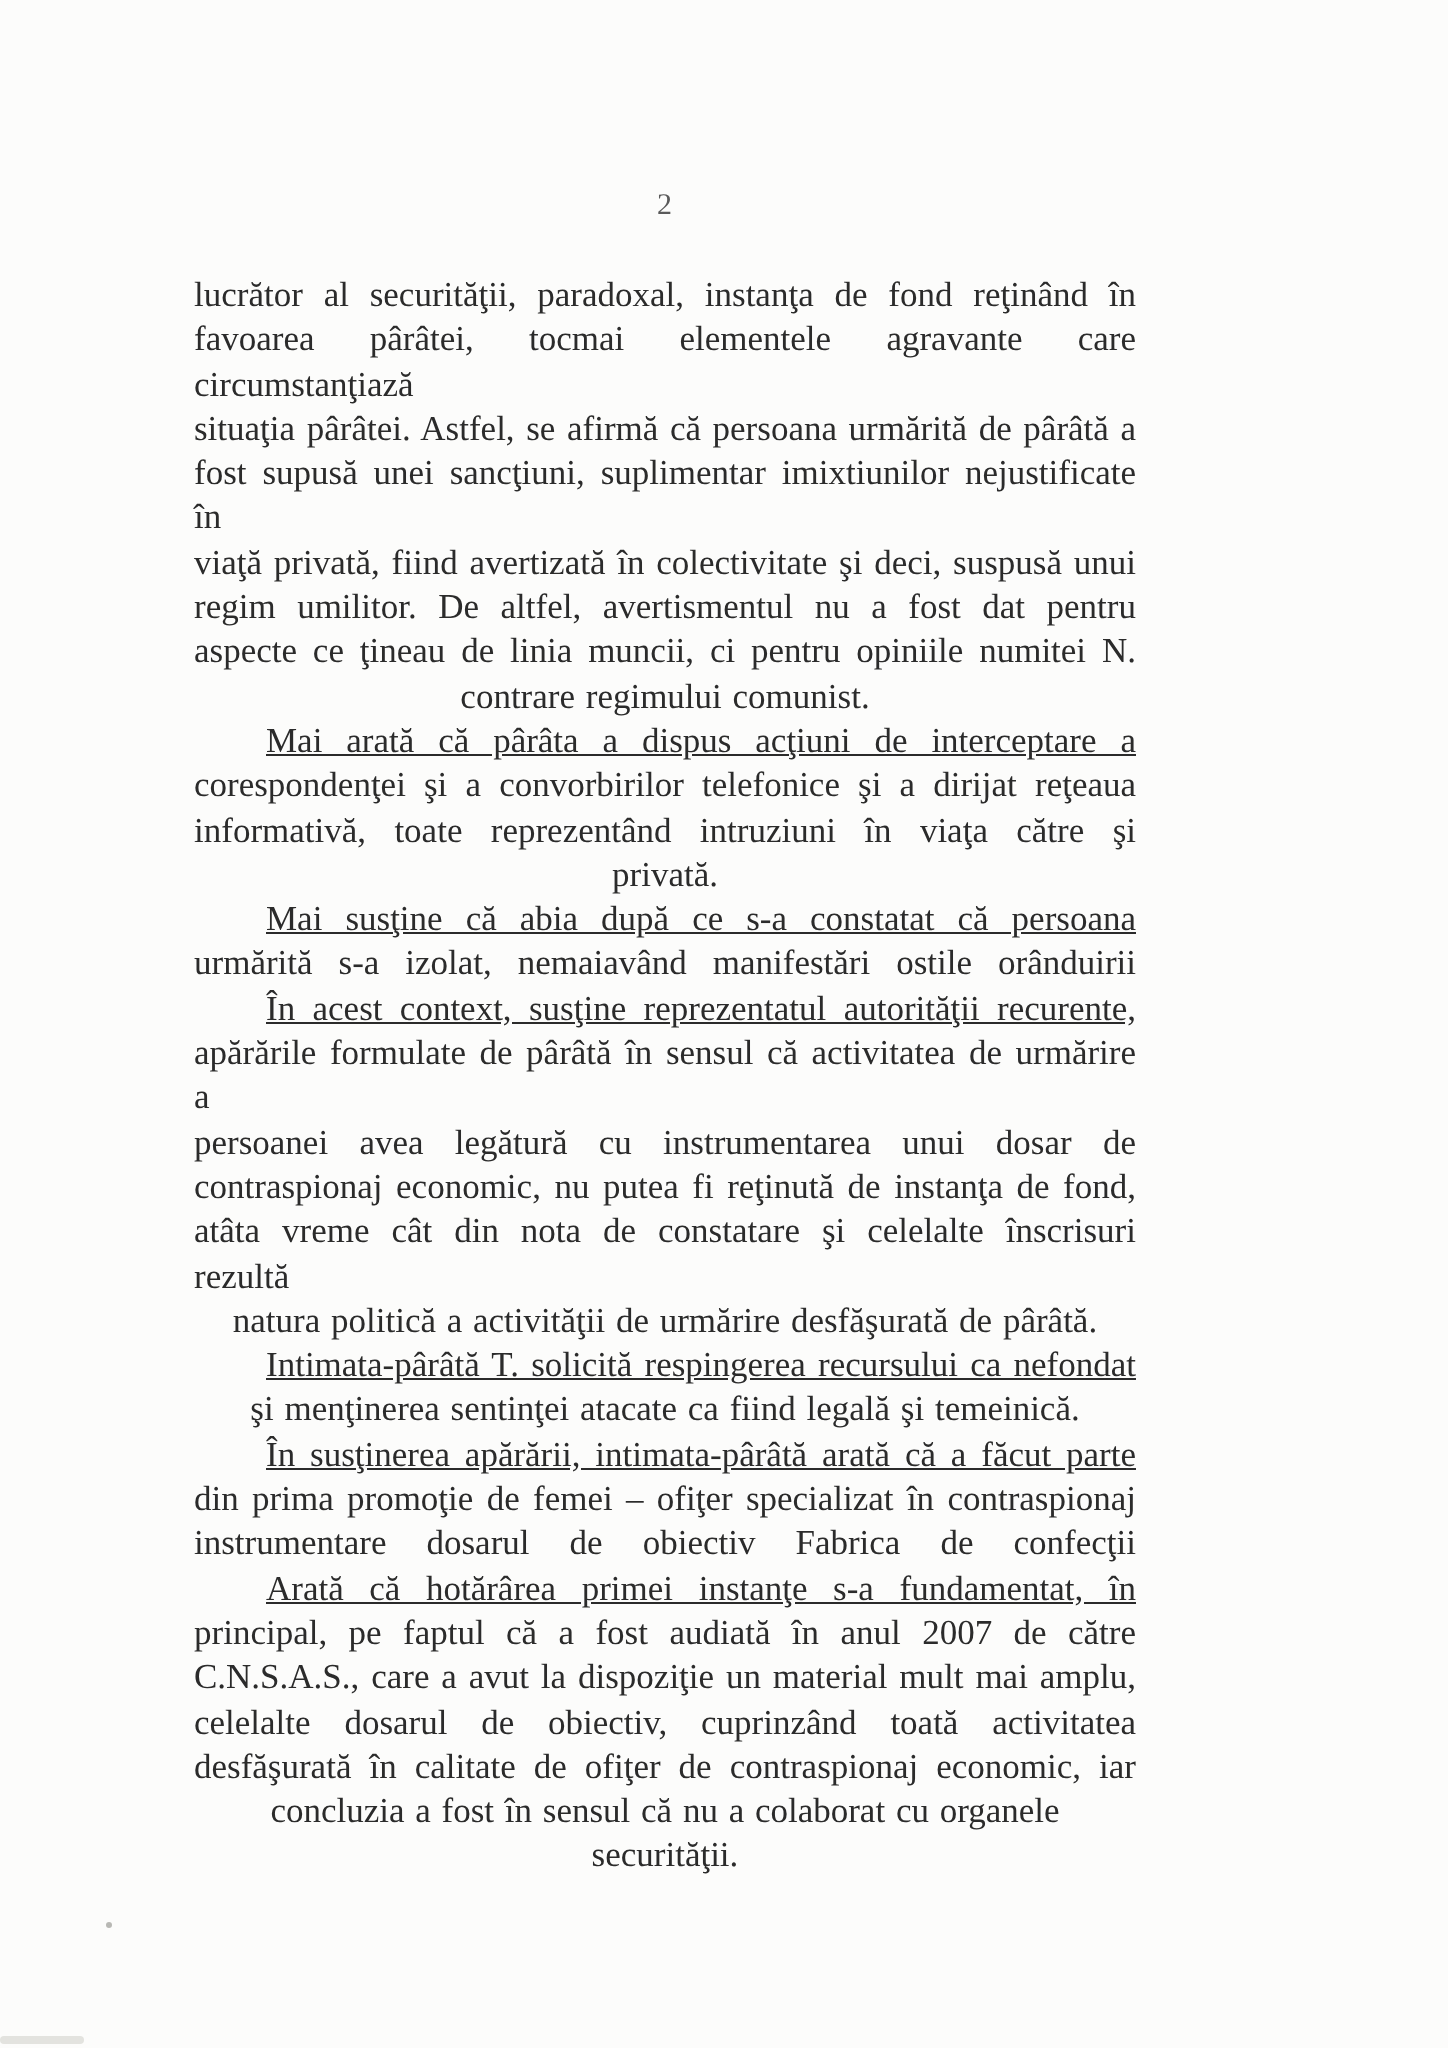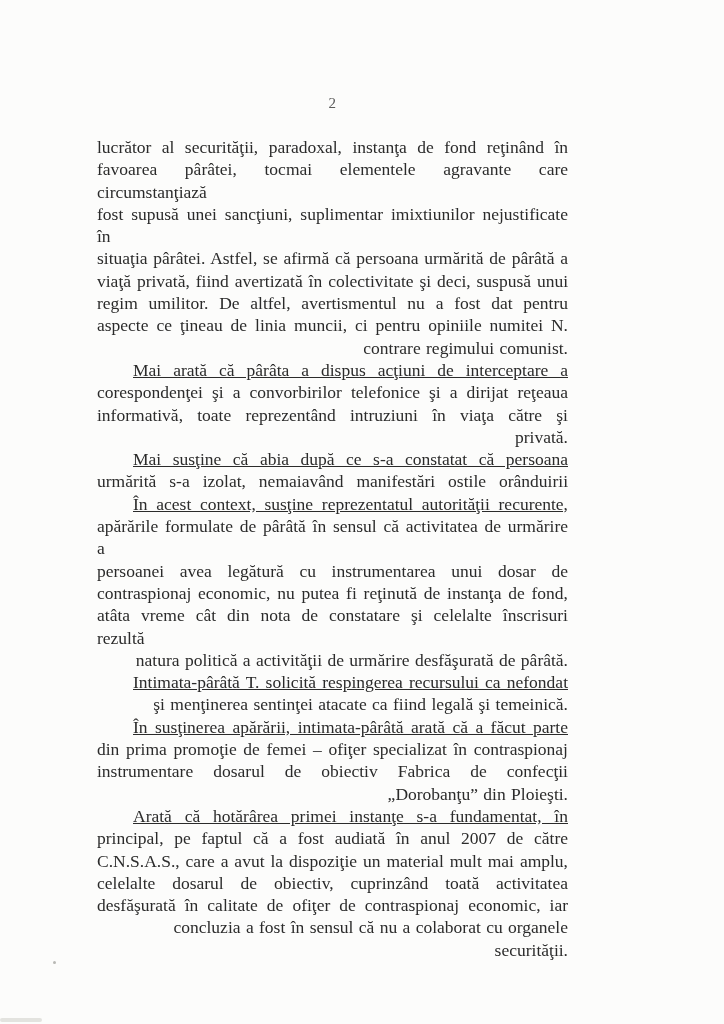--- a/index.html
+++ b/index.html
@@ -32,21 +32,21 @@
     left: 97px;
     top: 136px;
     width: 471px;
     font-size: 17.5px;
     line-height: 22.3px;
     color: #2b2b2b;
     text-rendering: optimizeLegibility;
   }
   .para { display: block; }
   .line {
-    text-align: right;
+    text-align: center;
     white-space: normal;
     word-spacing: 1px;
   }
   .line.just {
     text-align: justify;
     text-align-last: justify;
   }
   .line.indent { text-indent: 36px; text-decoration: underline; }
   .scan-speck {
     position: absolute;
@@ -70,22 +70,22 @@
 </head>
 <body>
 
 <div class="page">
   <div class="page-number">2</div>
 
   <div class="text-block">
       <div class="para">
         <div class="line just">lucrător al securităţii, paradoxal, instanţa de fond reţinând în</div>
         <div class="line just">favoarea pârâtei, tocmai elementele agravante care circumstanţiază</div>
+        <div class="line just">situaţia pârâtei. Astfel, se afirmă că persoana urmărită de pârâtă a</div>
         <div class="line just">fost supusă unei sancţiuni, suplimentar imixtiunilor nejustificate în</div>
-        <div class="line just">situaţia pârâtei. Astfel, se afirmă că persoana urmărită de pârâtă a</div>
         <div class="line just">viaţă privată, fiind avertizată în colectivitate şi deci, suspusă unui</div>
         <div class="line just">regim umilitor. De altfel, avertismentul nu a fost dat pentru</div>
         <div class="line just">aspecte ce ţineau de linia muncii, ci pentru opiniile numitei N.</div>
         <div class="line">contrare regimului comunist.</div>
       </div>
       <div class="para">
         <div class="line just indent">Mai arată că pârâta a dispus acţiuni de interceptare a</div>
         <div class="line just">corespondenţei şi a convorbirilor telefonice şi a dirijat reţeaua</div>
         <div class="line just">informativă, toate reprezentând intruziuni în viaţa către şi</div>
         <div class="line">privată.</div>
@@ -103,21 +103,20 @@
         <div class="line">natura politică a activităţii de urmărire desfăşurată de pârâtă.</div>
       </div>
       <div class="para">
         <div class="line just indent">Intimata-pârâtă T. solicită respingerea recursului ca nefondat</div>
         <div class="line">şi menţinerea sentinţei atacate ca fiind legală şi temeinică.</div>
       </div>
       <div class="para">
         <div class="line just indent">În susţinerea apărării, intimata-pârâtă arată că a făcut parte</div>
         <div class="line just">din prima promoţie de femei – ofiţer specializat în contraspionaj</div>
         <div class="line just">instrumentare dosarul de obiectiv Fabrica de confecţii</div>
-        <div class="line">„Dorobanţu” din Ploieşti.</div>
       </div>
       <div class="para">
         <div class="line just indent">Arată că hotărârea primei instanţe s-a fundamentat, în</div>
         <div class="line just">principal, pe faptul că a fost audiată în anul 2007 de către</div>
         <div class="line just">C.N.S.A.S., care a avut la dispoziţie un material mult mai amplu,</div>
         <div class="line just">celelalte dosarul de obiectiv, cuprinzând toată activitatea</div>
         <div class="line just">desfăşurată în calitate de ofiţer de contraspionaj economic, iar</div>
         <div class="line">concluzia a fost în sensul că nu a colaborat cu organele securităţii.</div>
       </div>
     </div>

